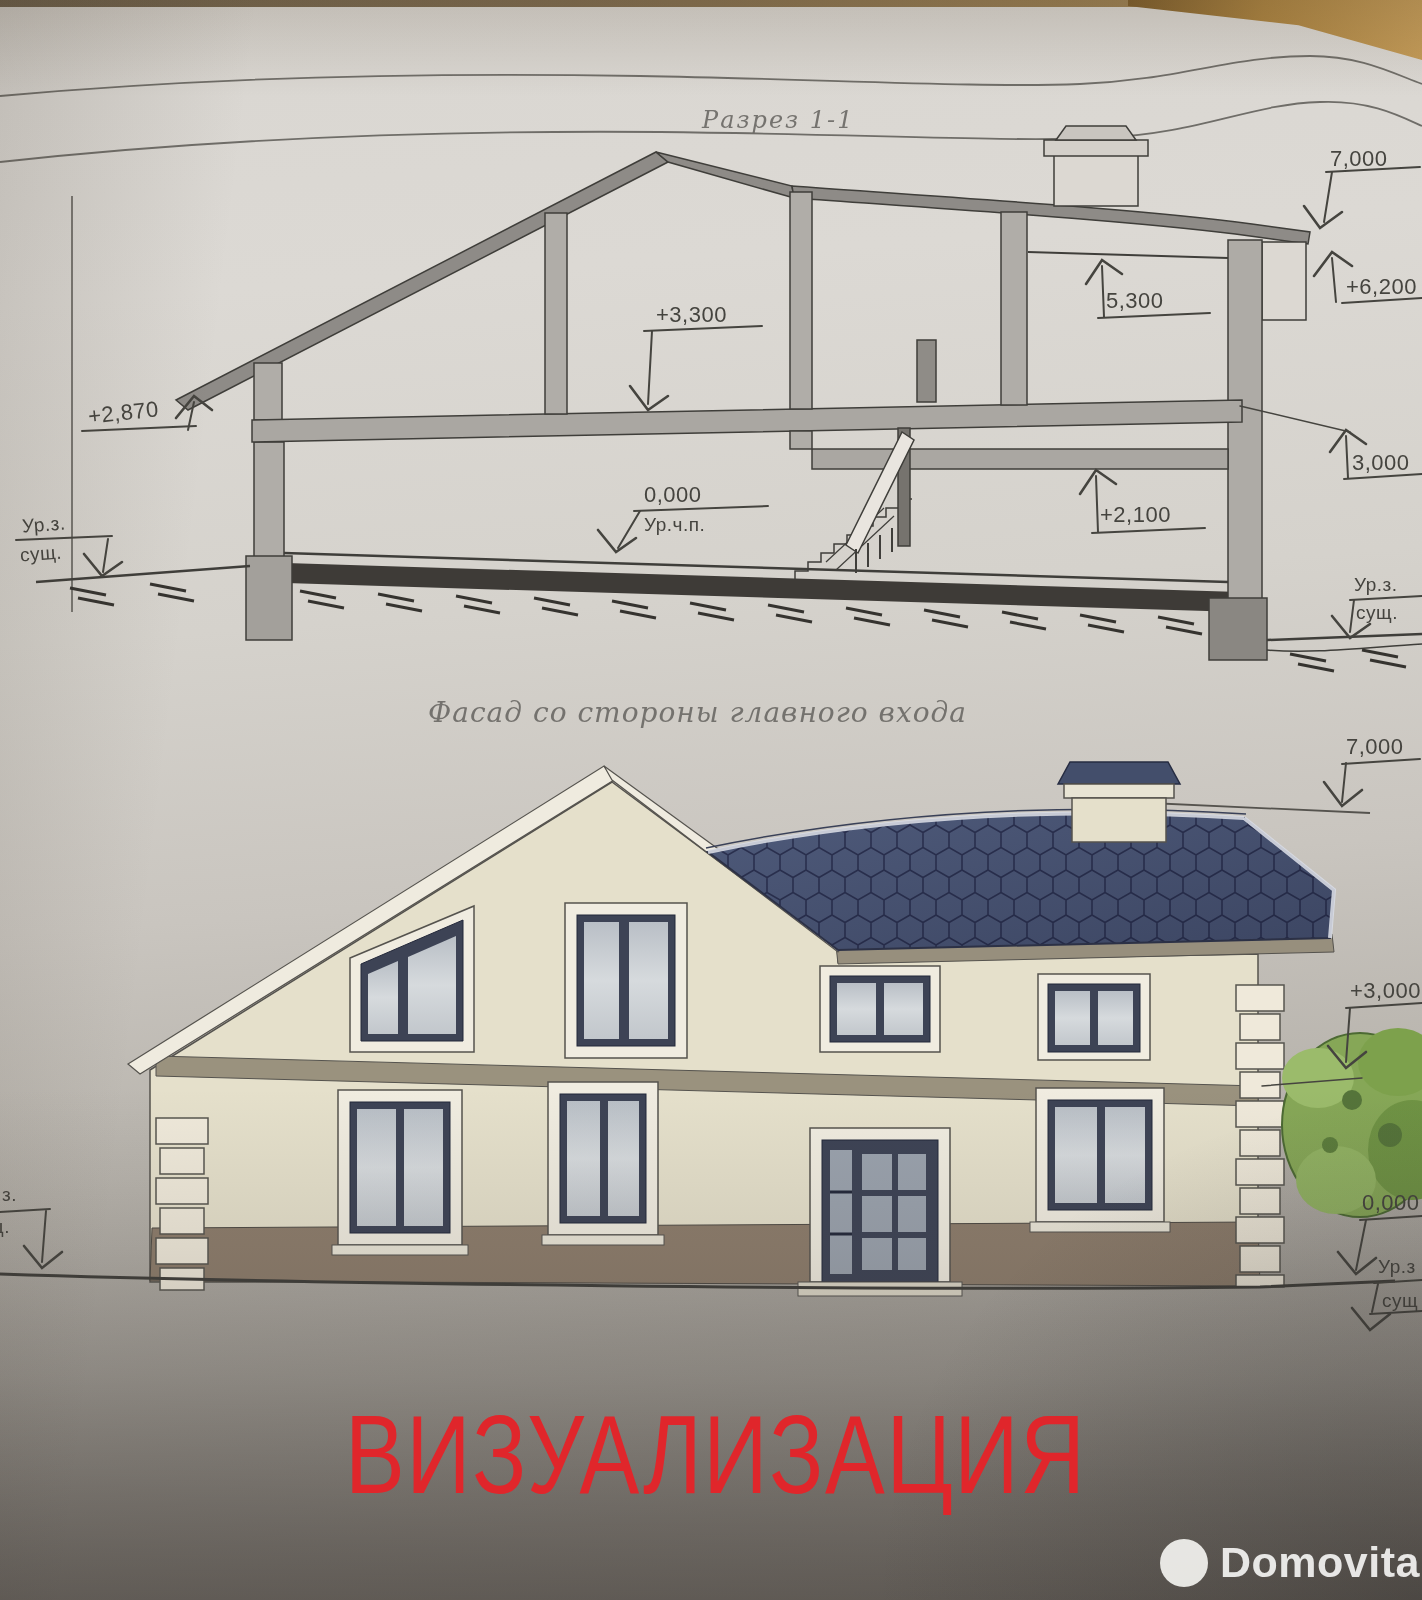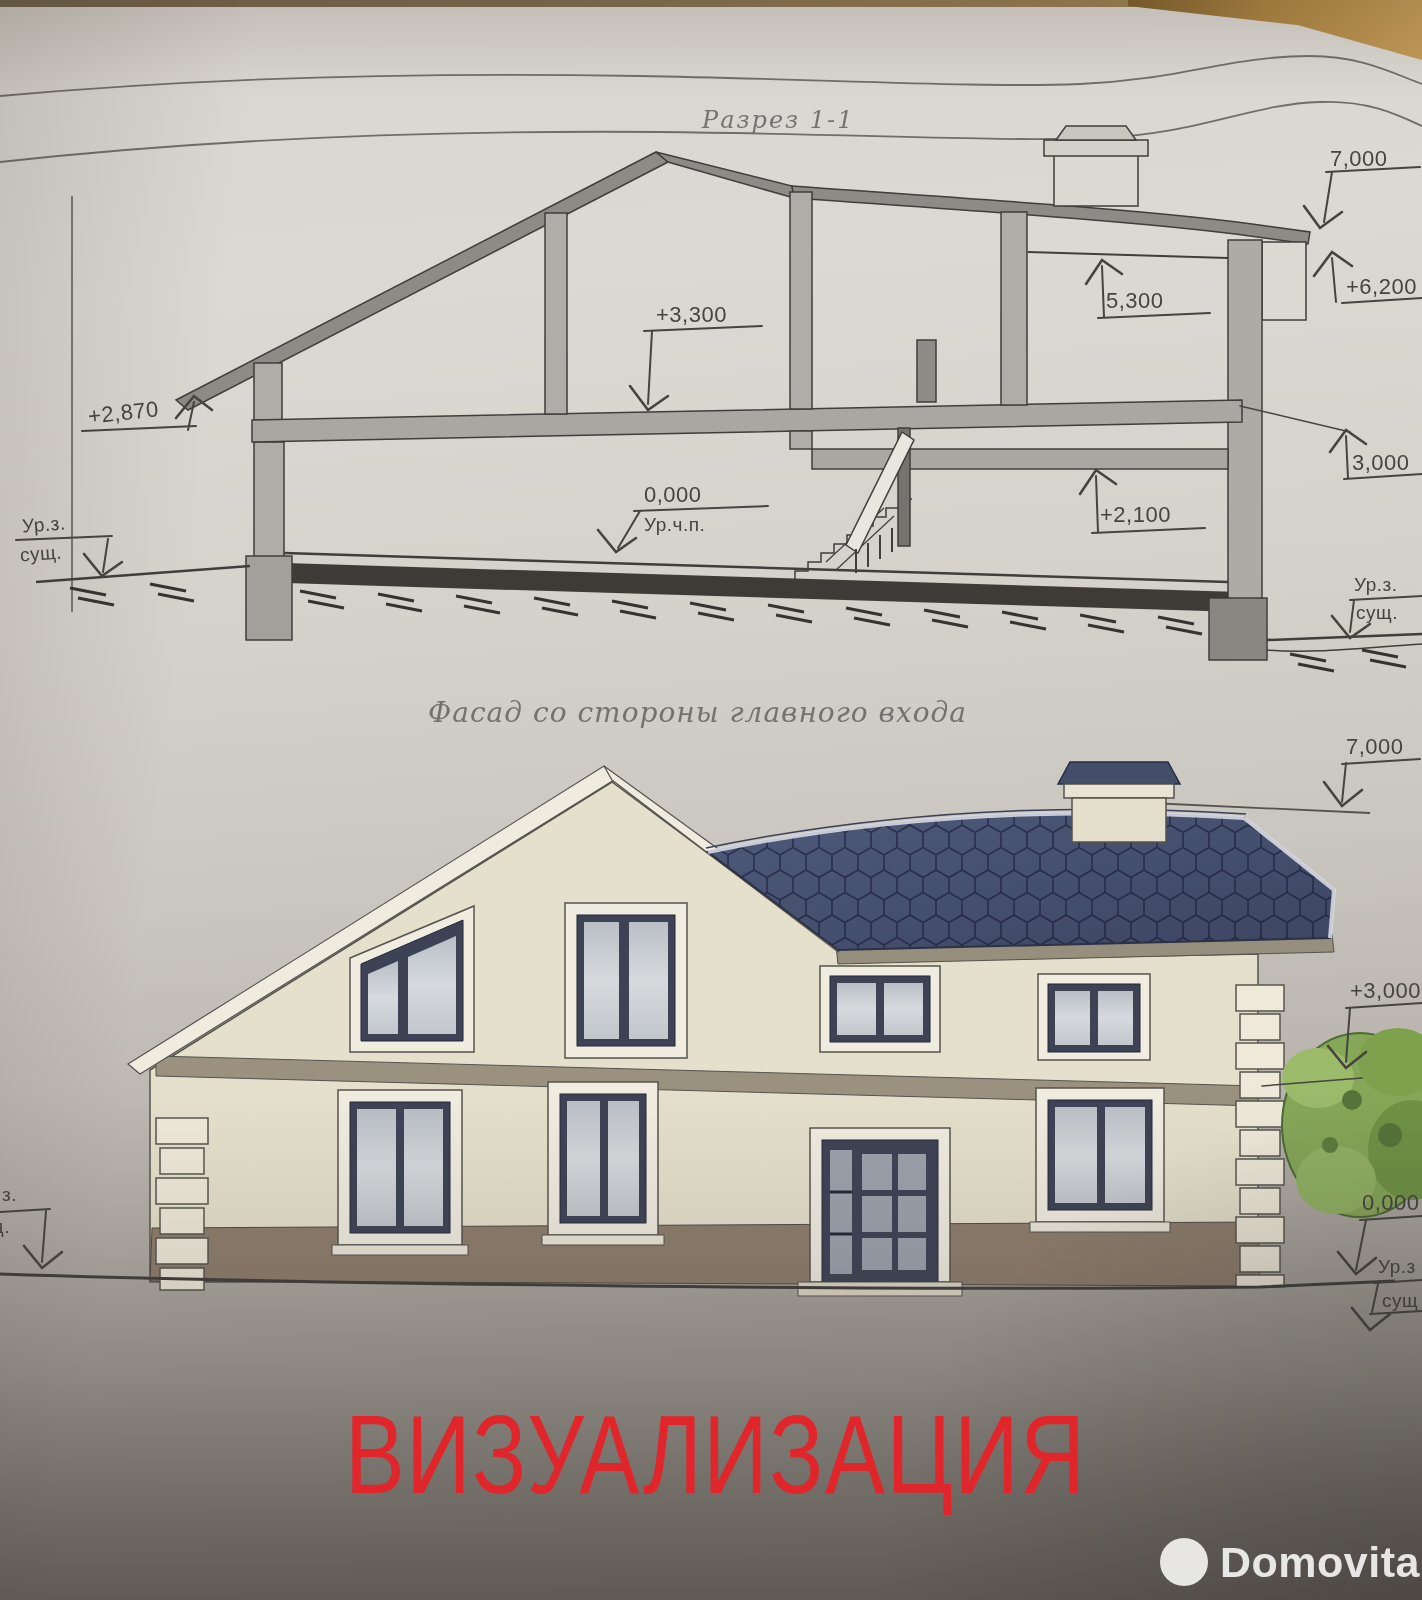--- a/index.html
+++ b/index.html
@@ -15,21 +15,21 @@
   #ov-left{background:linear-gradient(97deg,rgba(70,60,48,.16) 0%,rgba(0,0,0,0) 16%);}
   #ov-bottom{background:linear-gradient(to top,rgba(56,50,46,.55) 0%,rgba(56,50,46,.38) 7%,rgba(60,54,50,.22) 14%,rgba(60,54,50,.10) 22%,rgba(0,0,0,0) 32%);}
   #ov-corner{background:radial-gradient(55% 45% at 100% 100%,rgba(35,32,30,.30),rgba(0,0,0,0) 70%);}
   #table-corner{position:absolute;left:1128px;top:0;width:294px;height:60px;
     background:linear-gradient(100deg,#7a5a28,#a9813e 45%,#c59c58);
     clip-path:polygon(0 0,100% 0,100% 100%,58% 42%,0 10%);}
   #table-strip{position:absolute;left:0;top:0;width:1422px;height:7px;opacity:.85;
     background:linear-gradient(90deg,#584931,#6b5535 40%,#8a6b38 75%,#a98440);}
   #viz-stamp{position:absolute;left:345px;top:1396px;font-size:112px;line-height:1.05;font-weight:400;
     letter-spacing:2px;transform:scaleX(.80);transform-origin:left top;}
-  #wm{position:absolute;left:1160px;top:1538px;display:flex;align-items:flex-start;gap:12px;}
+  #wm{position:absolute;left:1160px;top:1538px;display:flex;align-items:flex-end;gap:12px;}
   #wm-circle{width:48px;height:48px;border-radius:50%;background:rgba(250,250,247,.88);}
   #wm-text{font-size:43px;font-weight:700;color:rgba(252,252,250,.88);letter-spacing:.5px;}
   .r-6{transform:rotate(-6deg);} .r-4{transform:rotate(-4deg);}
 </style>
 </head>
 <body>
 
 <div id="stage">
 
   <div id="table-strip"></div>

